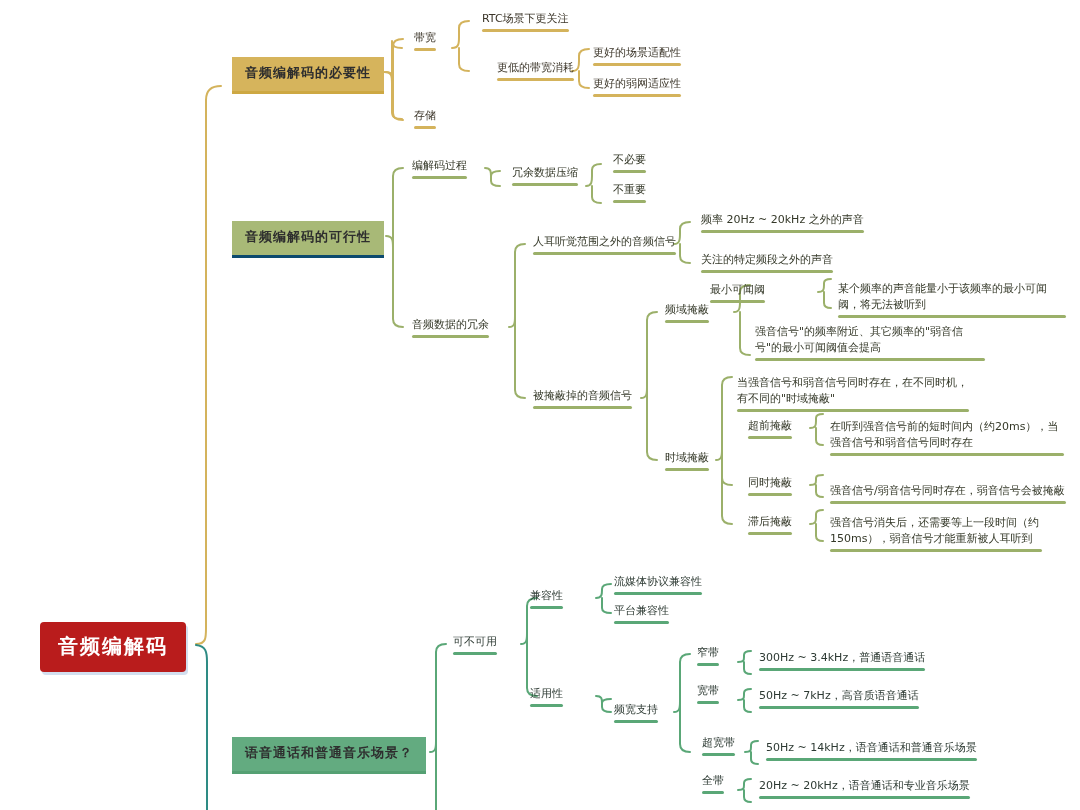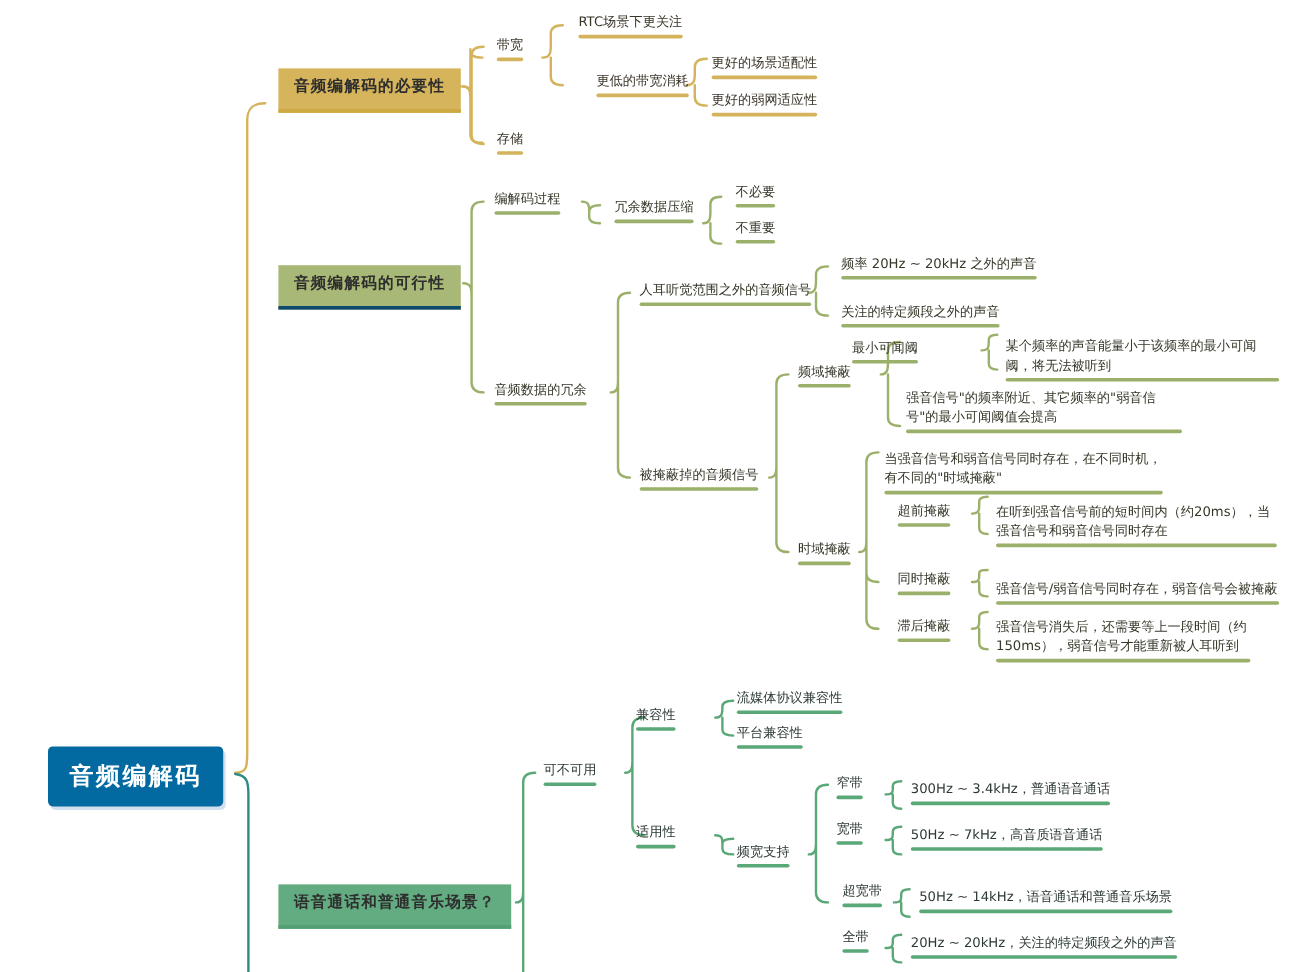--- a/index.html
+++ b/index.html
@@ -22,21 +22,21 @@
     pointer-events: none;
   }
   .node {
     position: absolute;
     white-space: nowrap;
     line-height: 1.45;
     color: #3b3b3b;
   }
   
   .root {
-    background: #0369a1;
+    background: #b91c1c;
     color: #ffffff;
     font-size: 20px;
     font-weight: bold;
     letter-spacing: 2px;
     padding: 10px 18px 11px 18px;
     border-radius: 4px;
     box-shadow: 2px 3px 0 rgba(74,127,193,0.25);
   }
   
   .cat {
@@ -358,17 +358,17 @@
     <span>50Hz ~ 14kHz，语音通话和普通音乐场景</span>
     <span class="ul green"></span>
   </div>
 
   <div class="node leaf t-green" style="left:698px; top:773px;">
     <span>全带</span>
     <span class="ul green"></span>
   </div>
 
   <div class="node leaf t-green" style="left:755px; top:778px;">
-    <span>20Hz ~ 20kHz，关注的特定频段之外的声音</span>
+    <span>20Hz ~ 20kHz，语音通话和专业音乐场景</span>
     <span class="ul green"></span>
   </div>
 
 </div>
 
 </body></html>

